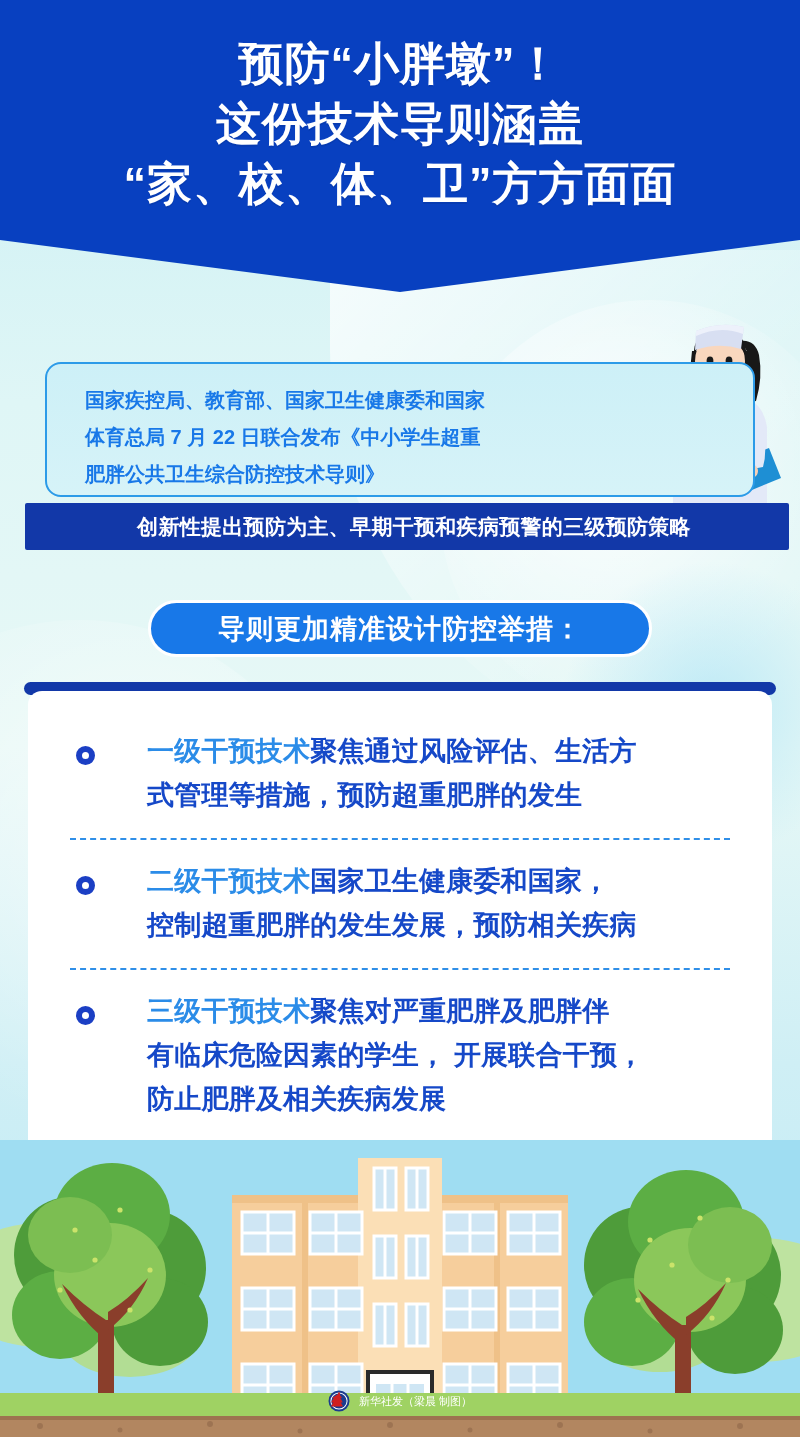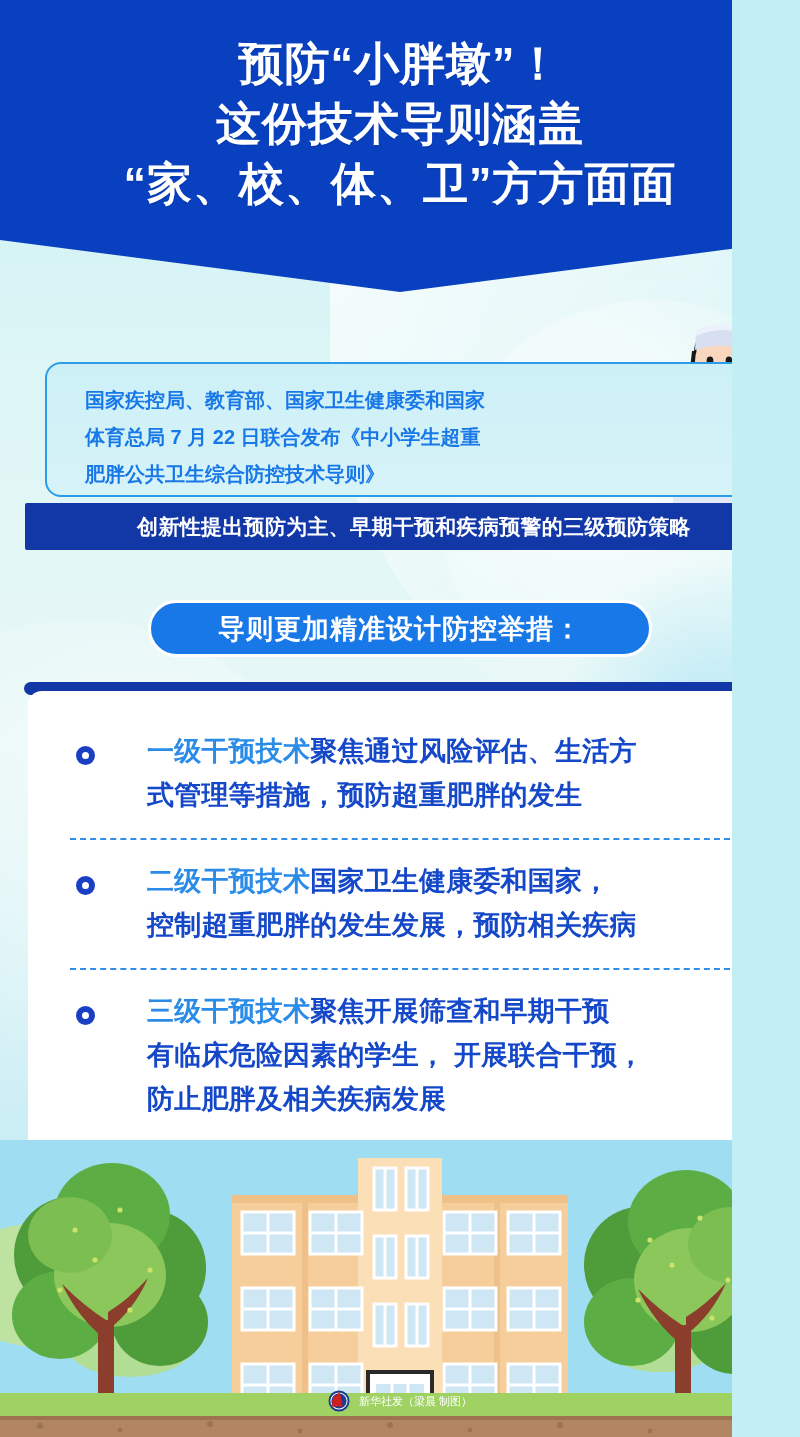--- a/index.html
+++ b/index.html
@@ -4,21 +4,21 @@
 <style>
   html,body{margin:0;padding:0;}
   body{
     width:800px;height:1437px;
     font-family:"Liberation Sans","DejaVu Sans",sans-serif;
     background:#C3EEF3;
     overflow:hidden;
     position:relative;
   }
   .poster{
-    position:relative;width:732px;height:1437px;overflow:hidden;
+    position:relative;width:800px;height:1437px;overflow:hidden;
     background:linear-gradient(180deg,#C9EFF4 0%,#DFF6F6 28%,#E7F8F6 52%,#CFEFF5 74%,#BDE9F6 100%);
   }
 
   
   .blob{position:absolute;border-radius:50%;pointer-events:none;}
   .blob1{width:420px;height:420px;left:440px;top:300px;background:radial-gradient(circle at 40% 40%, rgba(255,255,255,.85), rgba(255,255,255,0) 70%);}
   .blob2{width:520px;height:520px;left:-180px;top:620px;background:radial-gradient(circle at 60% 40%, rgba(255,255,255,.55), rgba(255,255,255,0) 70%);}
   .blob3{width:300px;height:300px;left:560px;top:560px;background:radial-gradient(circle at 50% 50%, rgba(176,229,246,.75), rgba(176,229,246,0) 70%);}
   .swoosh{
     position:absolute;left:330px;top:250px;width:620px;height:520px;
@@ -205,21 +205,21 @@
         <span class="ln"><span class="hl">二级干预技术</span><span>国家卫生健康委和国家，</span></span>
         <span class="ln">控制超重肥胖的发生发展，预防相关疾病</span>
       </span>
     </div>
 
     <div class="divider"></div>
 
     <div class="item">
       <span class="bullet"></span>
       <span class="itxt">
-        <span class="ln"><span class="hl">三级干预技术</span><span>聚焦开展筛查和早期干预</span></span>
+        <span class="ln"><span class="hl">三级干预技术</span><span>聚焦对严重肥胖及肥胖伴</span></span>
         <span class="ln">有临床危险因素的学生， 开展联合干预，</span>
         <span class="ln">防止肥胖及相关疾病发展</span>
       </span>
     </div>
 
   </div>
 
   <svg class="scene" viewBox="0 0 800 297">
 
     <rect x="0" y="0" width="800" height="297" fill="#9FDDF2"></rect>

